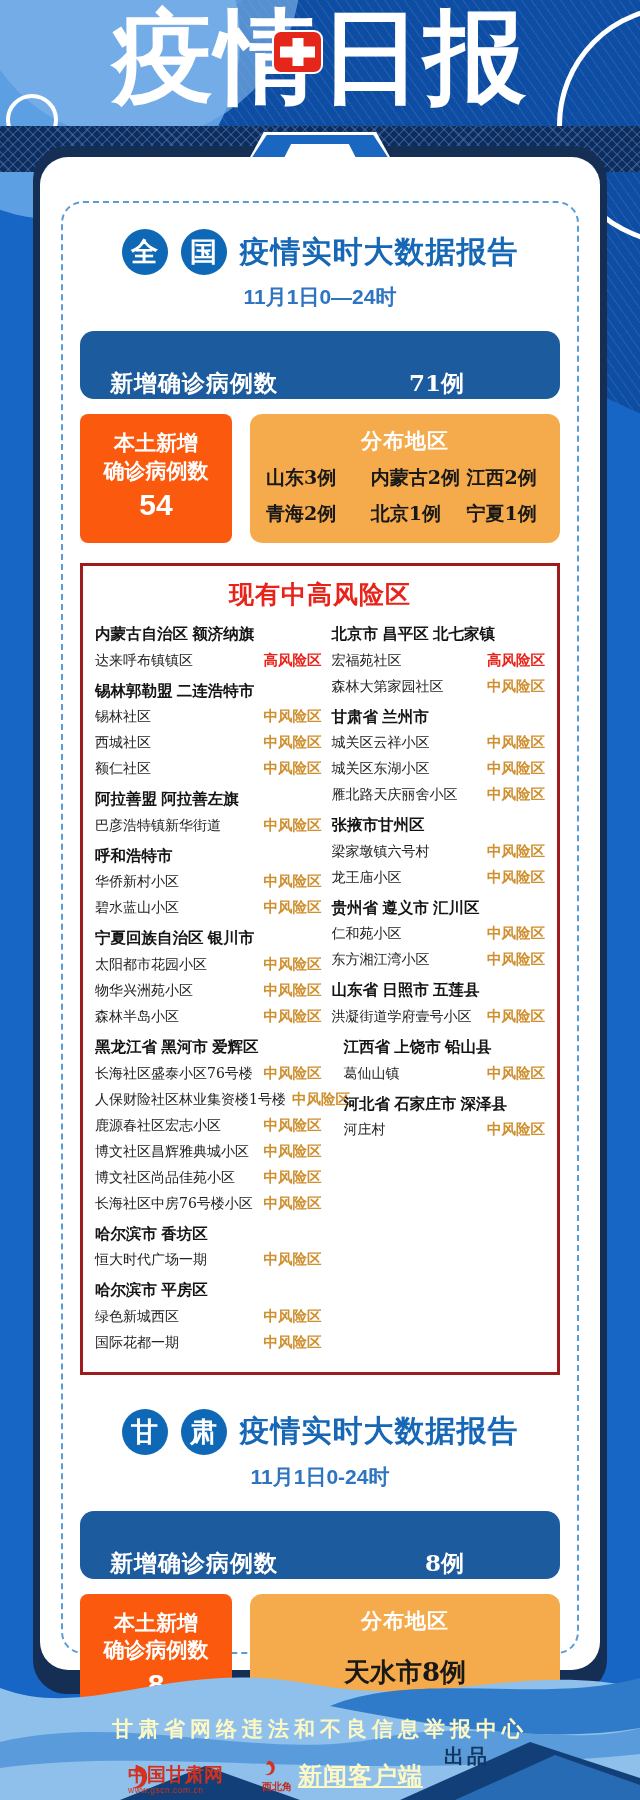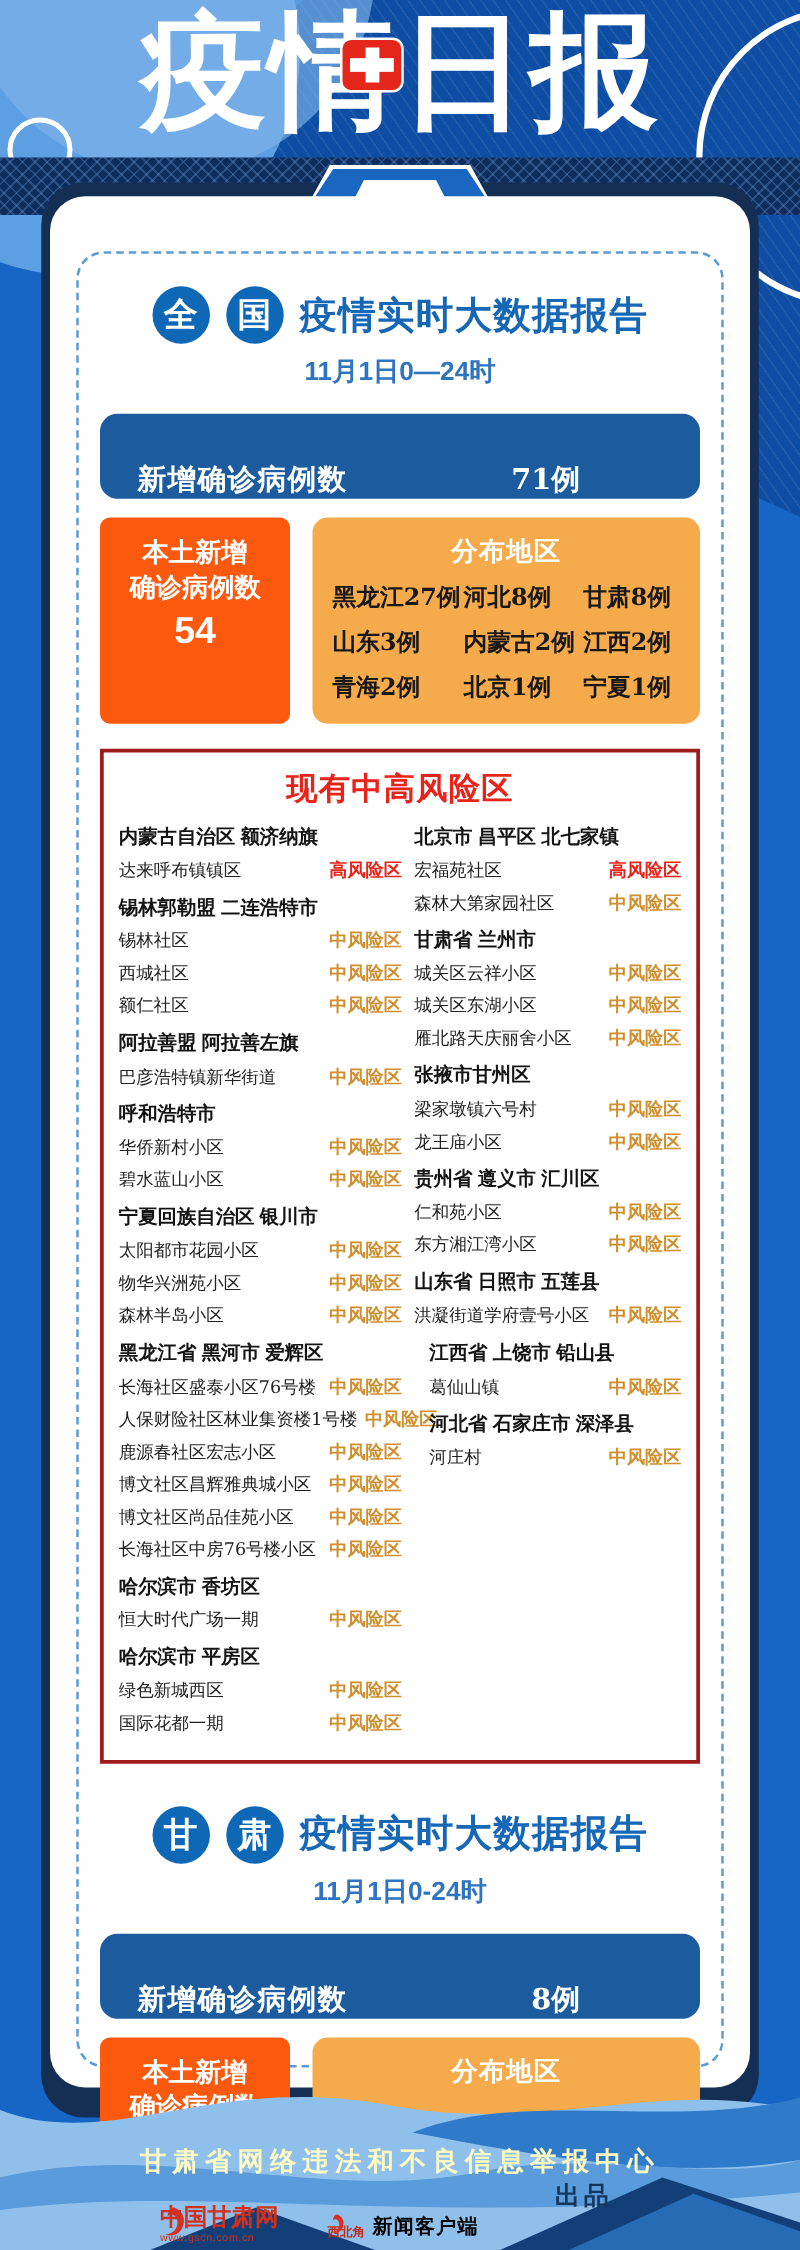--- a/index.html
+++ b/index.html
@@ -89,21 +89,21 @@
   .footer-produced{position:absolute;right:150px;bottom:30px;color:#14365c;font-weight:800;
     font-size:20px;letter-spacing:3px;}
   .footer-logos{position:absolute;left:0;bottom:6px;width:548px;height:36px;}
   .logo1{position:absolute;left:128px;bottom:0;display:flex;align-items:center;gap:4px;}
   .logo1-col{display:flex;flex-direction:column;line-height:1;}
   .logo1-name{color:#d2301c;font-weight:800;font-size:19px;font-family:"DejaVu Serif",serif;}
   .logo1-url{color:#d2301c;font-size:8.5px;margin-top:2px;letter-spacing:.5px;}
   .logo2{position:absolute;left:262px;bottom:2px;display:flex;align-items:flex-end;gap:6px;}
   .logo2-nw{display:flex;flex-direction:column;align-items:center;line-height:1;}
   .logo2-nw-text{color:#c22a18;font-weight:700;font-size:10px;margin-top:1px;}
-  .logo2-name{color:#000000;font-weight:800;font-size:16px;letter-spacing:1px;}
+  .logo2-name{color:#fef9c3;font-weight:800;font-size:24px;letter-spacing:1px;text-decoration:underline;}
 </style>
 </head>
 <body>
 
 <div class="page">
 
   <div class="bg-wedge"></div>
   <div class="bg-wedge-stripes"></div>
   <div class="bg-circle1"></div>
   <div class="bg-circle2"></div>
@@ -139,25 +139,20 @@
           <div class="local-box">
             <div class="local-label">
               <div>本土新增</div>
               <div>确诊病例数</div>
             </div>
             <div class="local-value">54</div>
           </div>
           <div class="dist-box">
             <div class="dist-title">分布地区</div>
             <div>
-                <div class="dist-row">
-                  <div class="dist-cell">黑龙江27例</div>
-                  <div class="dist-cell">河北8例</div>
-                  <div class="dist-cell">甘肃8例</div>
-                </div>
                 <div class="dist-row">
                   <div class="dist-cell">山东3例</div>
                   <div class="dist-cell">内蒙古2例</div>
                   <div class="dist-cell">江西2例</div>
                 </div>
                 <div class="dist-row">
                   <div class="dist-cell">青海2例</div>
                   <div class="dist-cell">北京1例</div>
                   <div class="dist-cell">宁夏1例</div>
                 </div>

